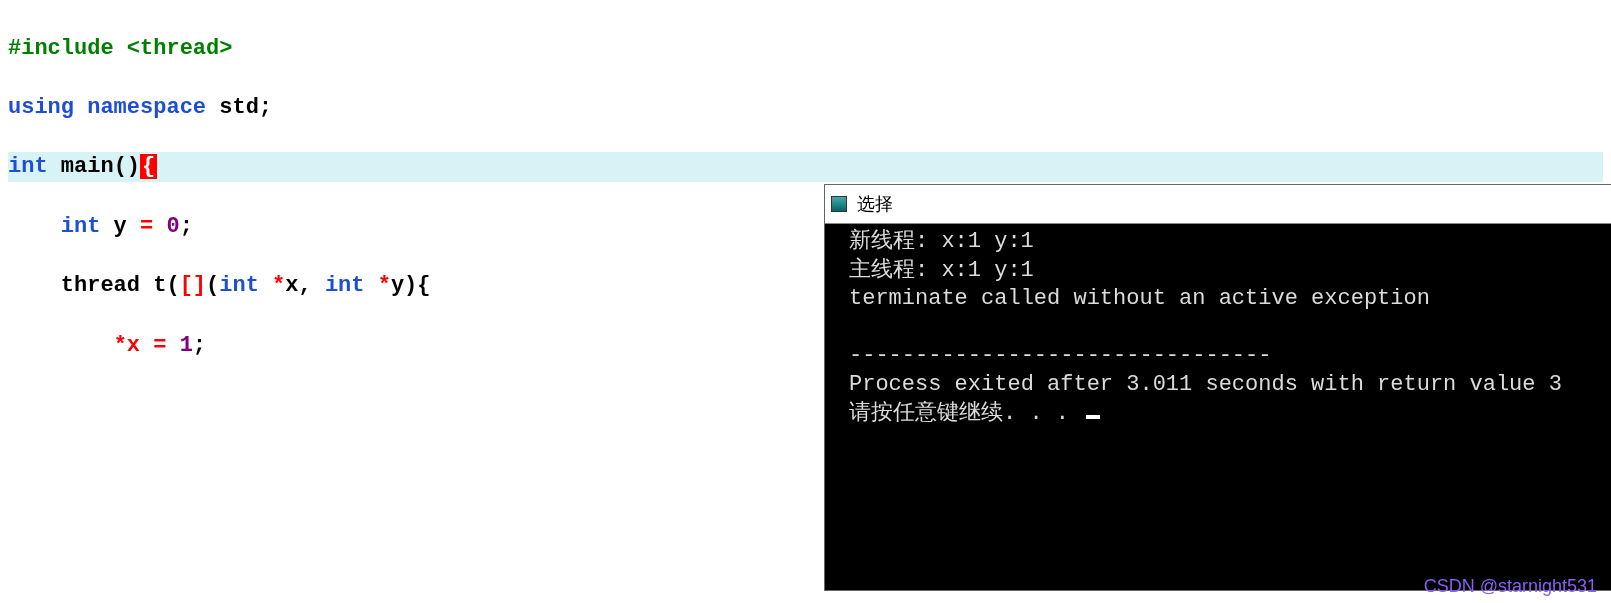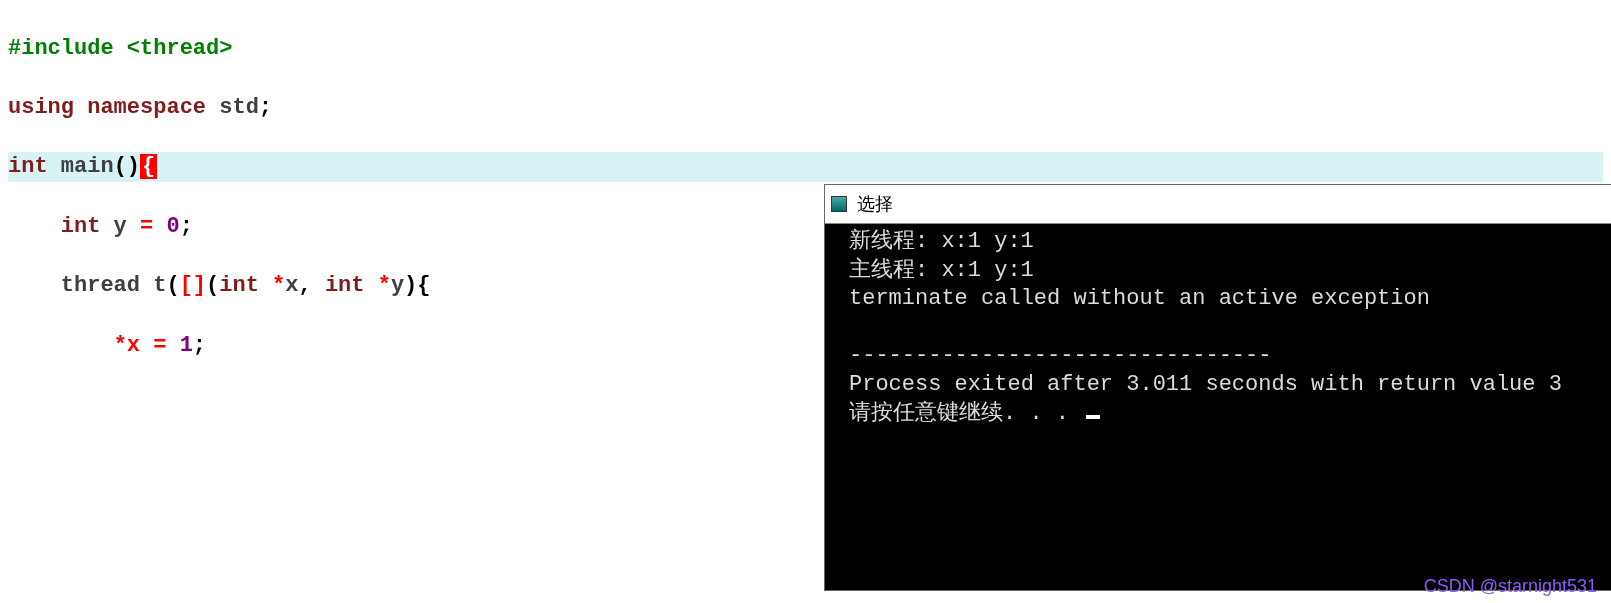--- a/index.html
+++ b/index.html
@@ -15,22 +15,22 @@
     overflow: hidden;
   }
   .code-area {
     white-space: pre;
     padding: 4px 8px;
     line-height: 1.35;
   }
   .line { display: block; }
   .highlight-line { background: #d8f3f5; }
   .preproc { color: #008000; }
-  .kw { color: #7f1d1d; font-weight: bold; }
-  .ident { color: #404040; }
+  .kw { color: #1d4ed8; font-weight: bold; }
+  .ident { color: #000000; }
   .num { color: #800080; }
   .op { color: #ff0000; }
   .punc { color: #000; }
   .paren { color: #000; }
   .cursor-brace { background: #ff0000; color: #fff; padding: 0 2px; }
 
   
   .console-window {
     position: absolute;
     top: 185px;

